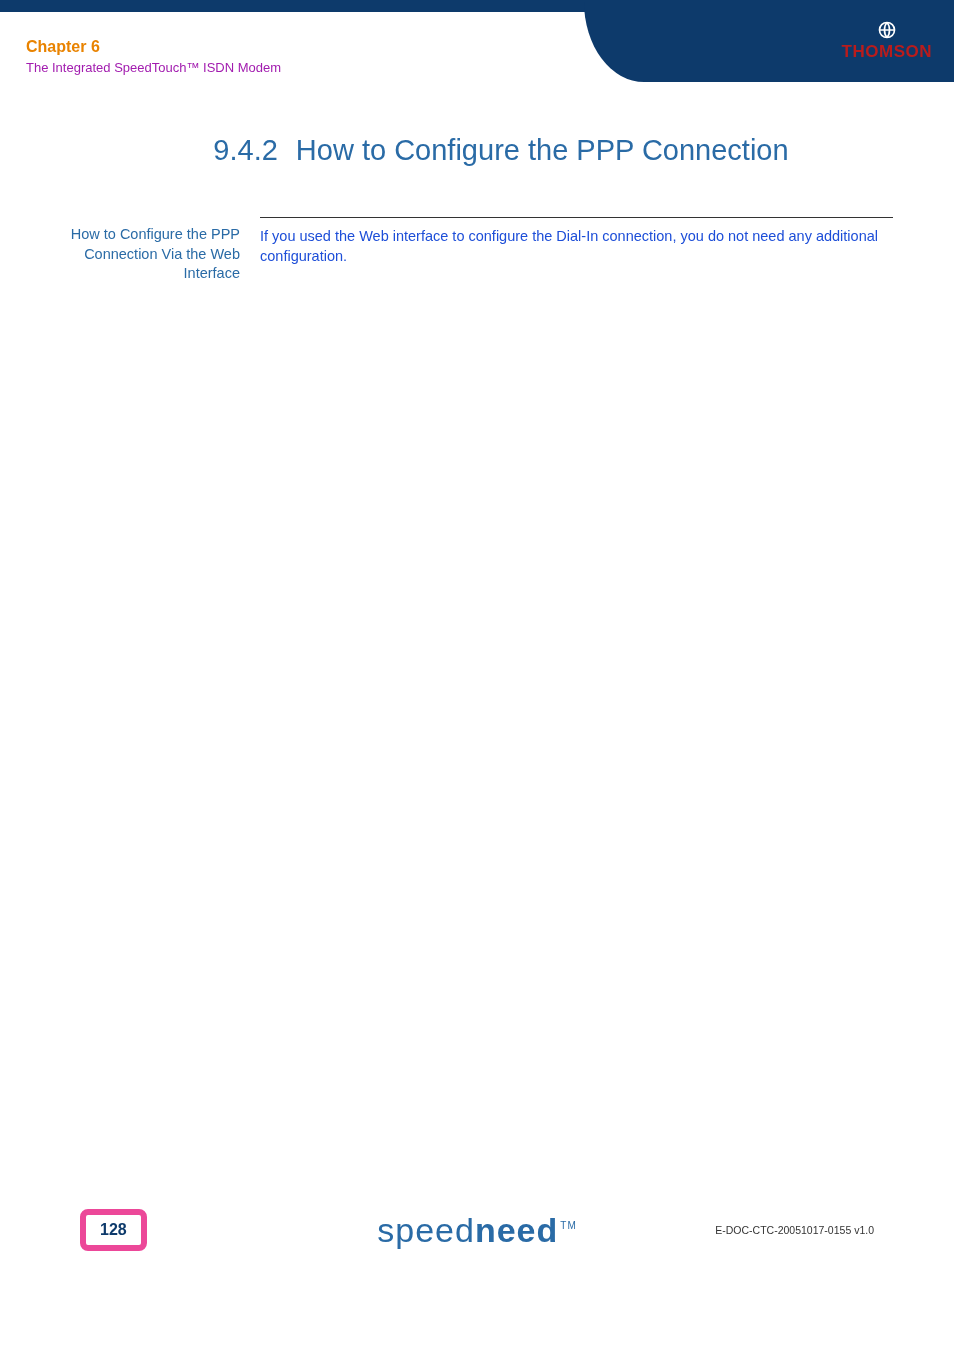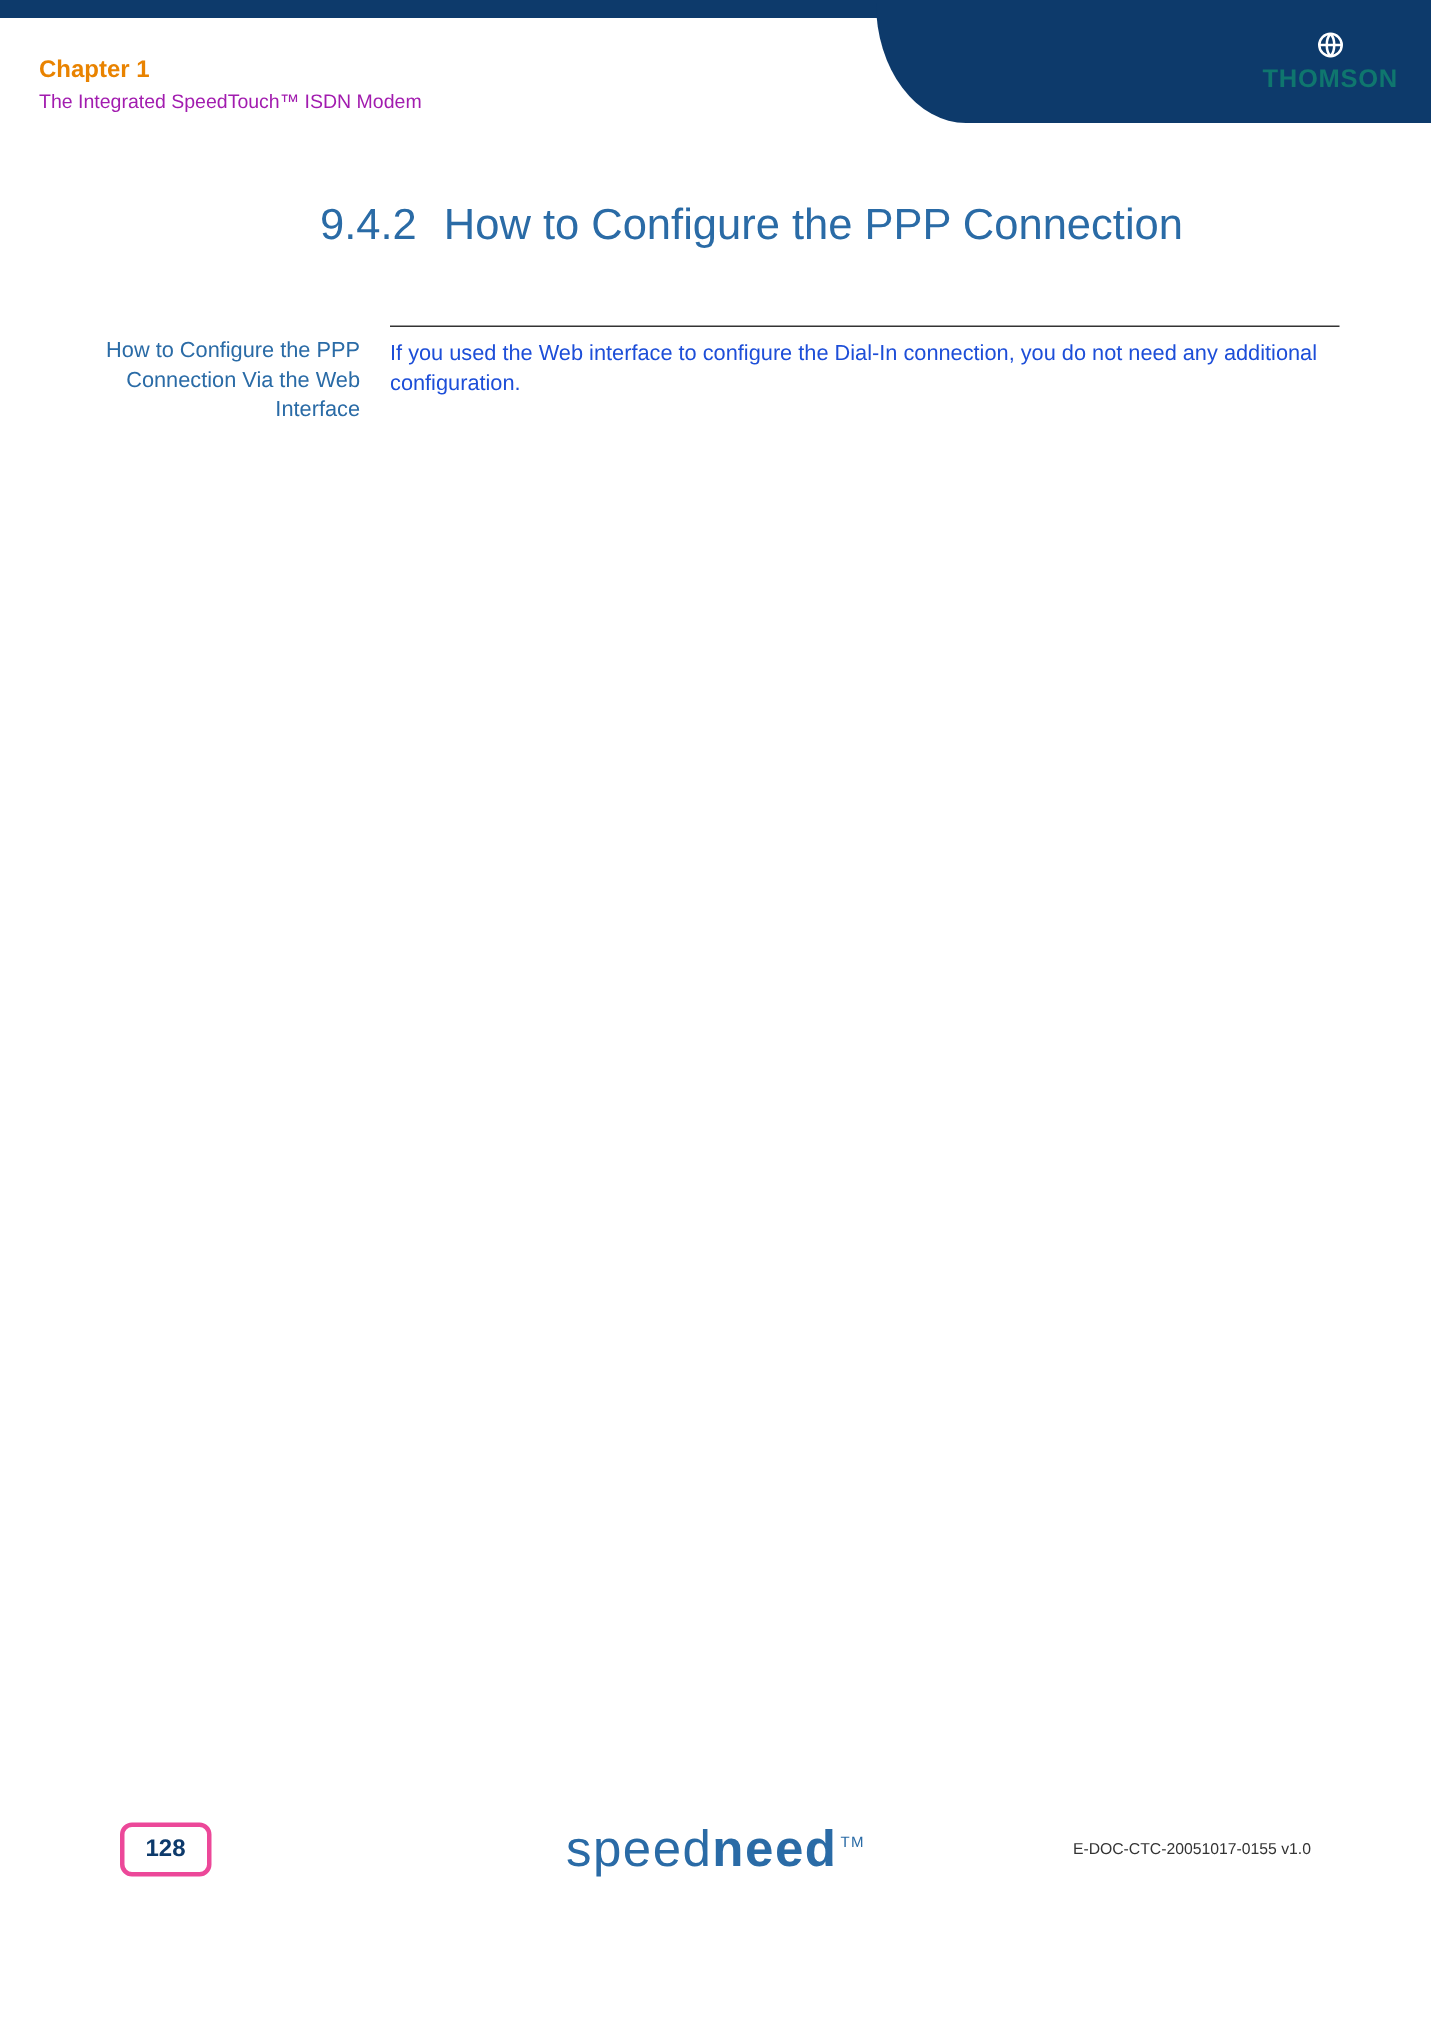--- a/index.html
+++ b/index.html
@@ -27,21 +27,21 @@
     width: 370px;
     height: 82px;
     background: #0d3a6b;
     border-bottom-left-radius: 60px 80px;
   }
   .thomson-brand {
     position: absolute;
     right: 22px;
     top: 8px;
     text-align: center;
-    color: #0f766e;
+    color: #b91c1c;
   }
   .thomson-icon svg { width: 20px; height: 20px; }
   .thomson-text {
     font-weight: bold;
     font-size: 17px;
     letter-spacing: 0.5px;
     margin-top: -2px;
   }
   .chapter-block {
     position: absolute;
@@ -108,21 +108,21 @@
     position: absolute;
     bottom: 100px;
     left: 0;
     width: 100%;
     padding: 0 80px 0 80px;
     display: flex;
     align-items: center;
     justify-content: space-between;
   }
   .page-num {
-    border: 3px solid #ec4899;
+    border: 6px solid #ec4899;
     border-radius: 8px;
     padding: 6px 14px;
     color: #0d3a6b;
     font-weight: bold;
     font-size: 16px;
   }
   .speedtouch {
     color: #2a6ba6;
     font-size: 34px;
     font-weight: 300;
@@ -148,21 +148,21 @@
   <div class="thomson-brand">
     <div class="thomson-icon">
       <svg viewBox="0 0 24 24" fill="none" stroke="#fff" stroke-width="2">
         <circle cx="12" cy="12" r="9"></circle>
         <path d="M12 3 C16 7 16 17 12 21 M12 3 C8 7 8 17 12 21 M3 12 h18"></path>
       </svg>
     </div>
     <div class="thomson-text">THOMSON</div>
   </div>
   <div class="chapter-block">
-    <div class="chapter-label">Chapter 1</div>
+    <div class="chapter-label">Chapter 6</div>
     <div class="chapter-sub">The Integrated SpeedTouch™ ISDN Modem</div>
   </div>
 </div>
 
 <h1 class="page-title">
   <span class="num">9.4.2</span><span>How to Configure the PPP Connection</span>
 </h1>
 
 <div class="content">
 

